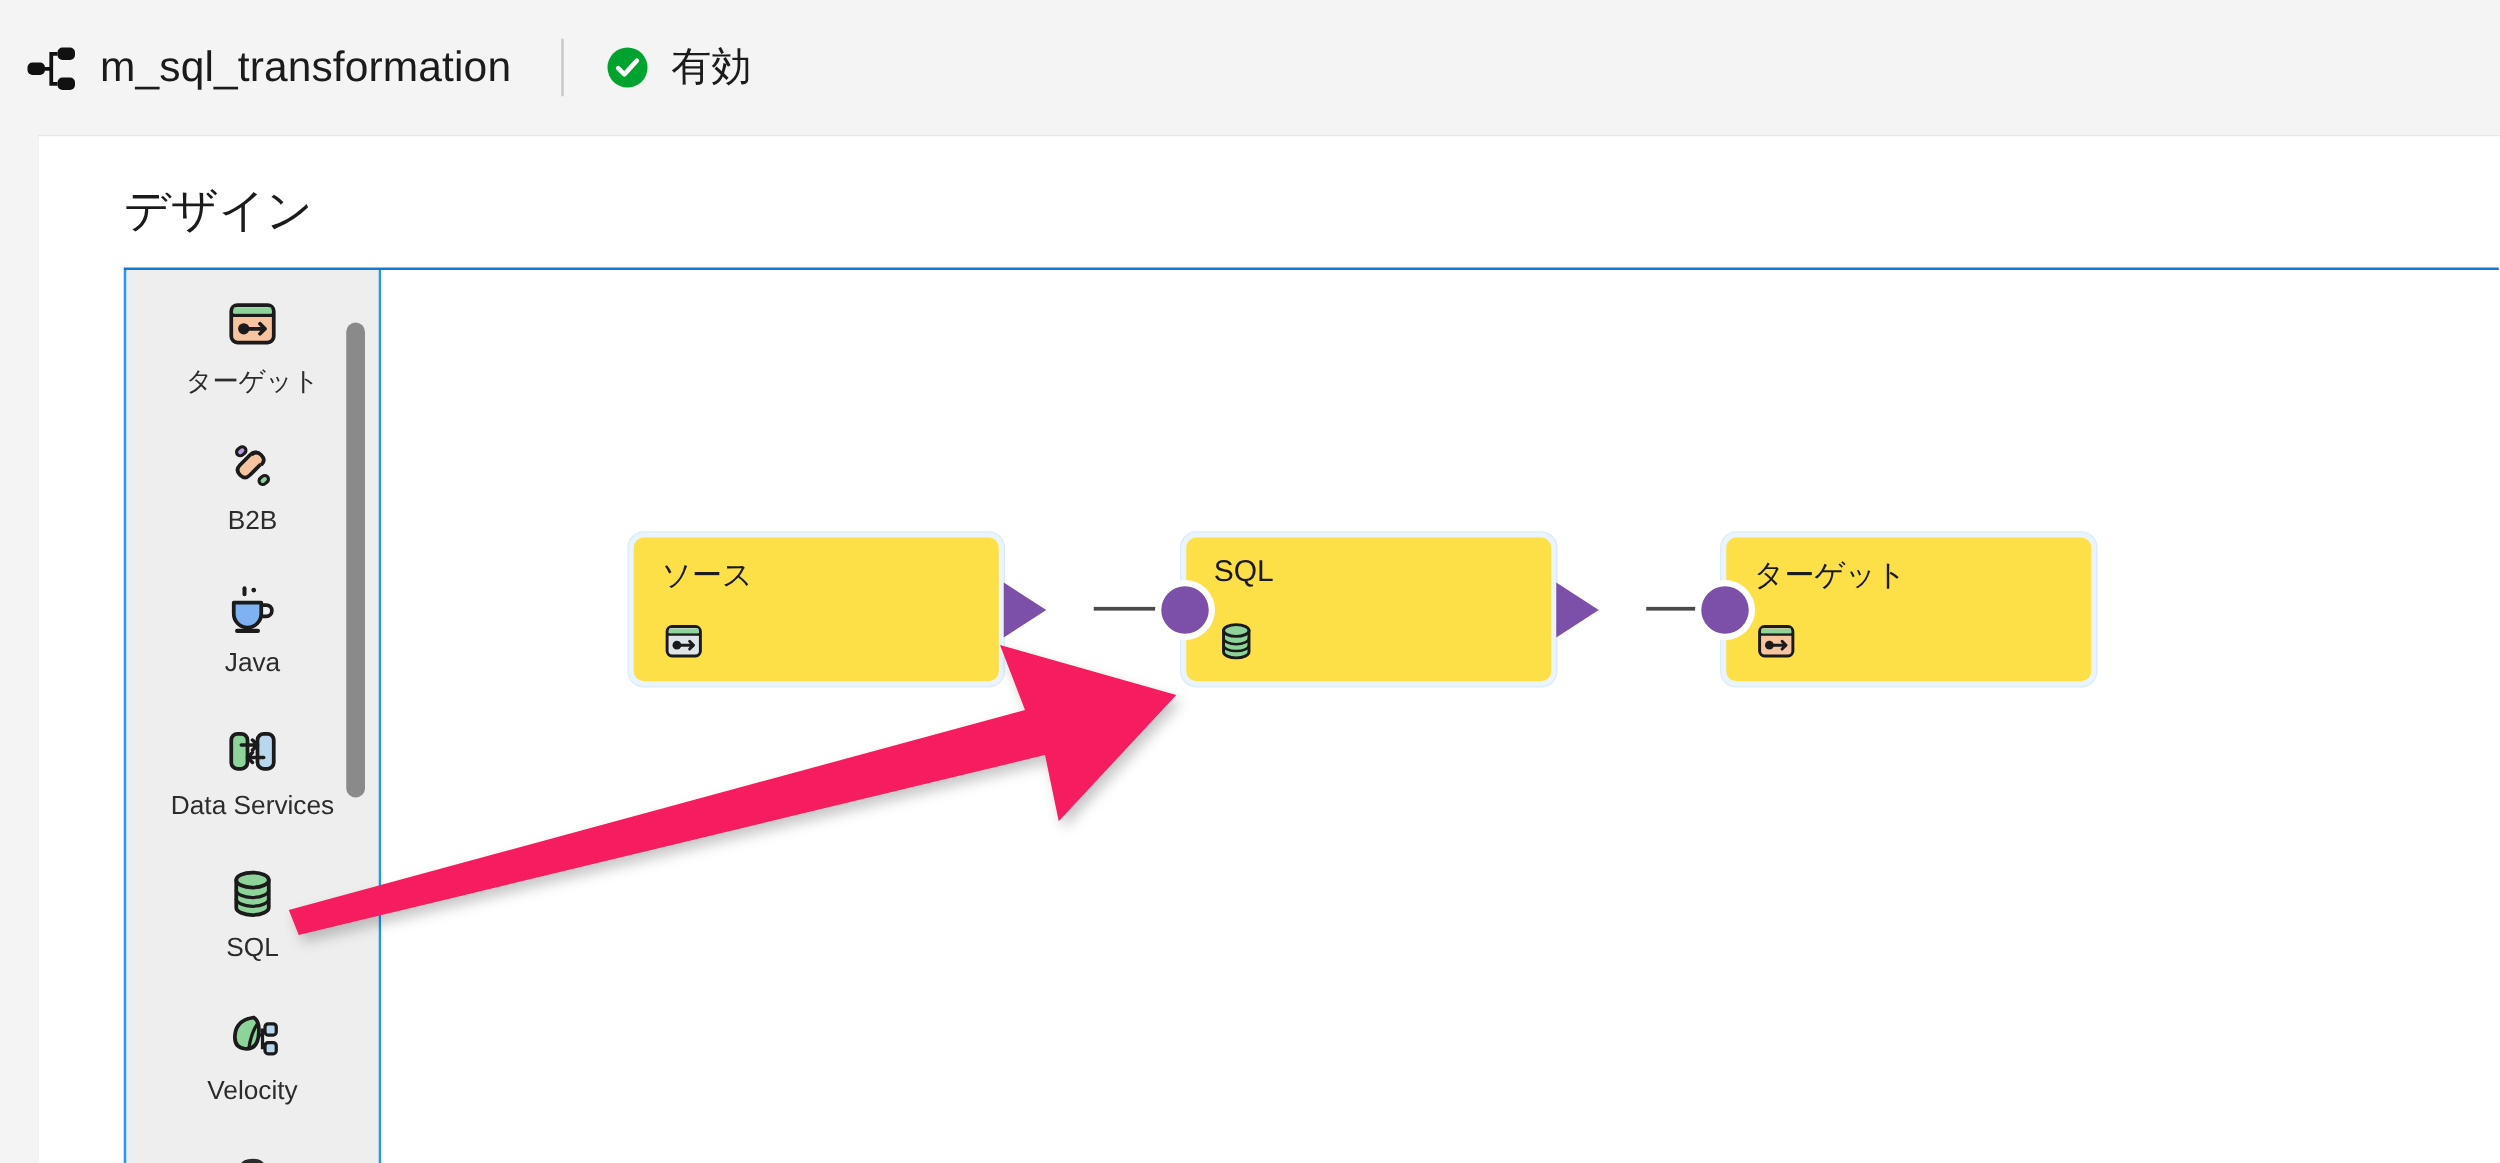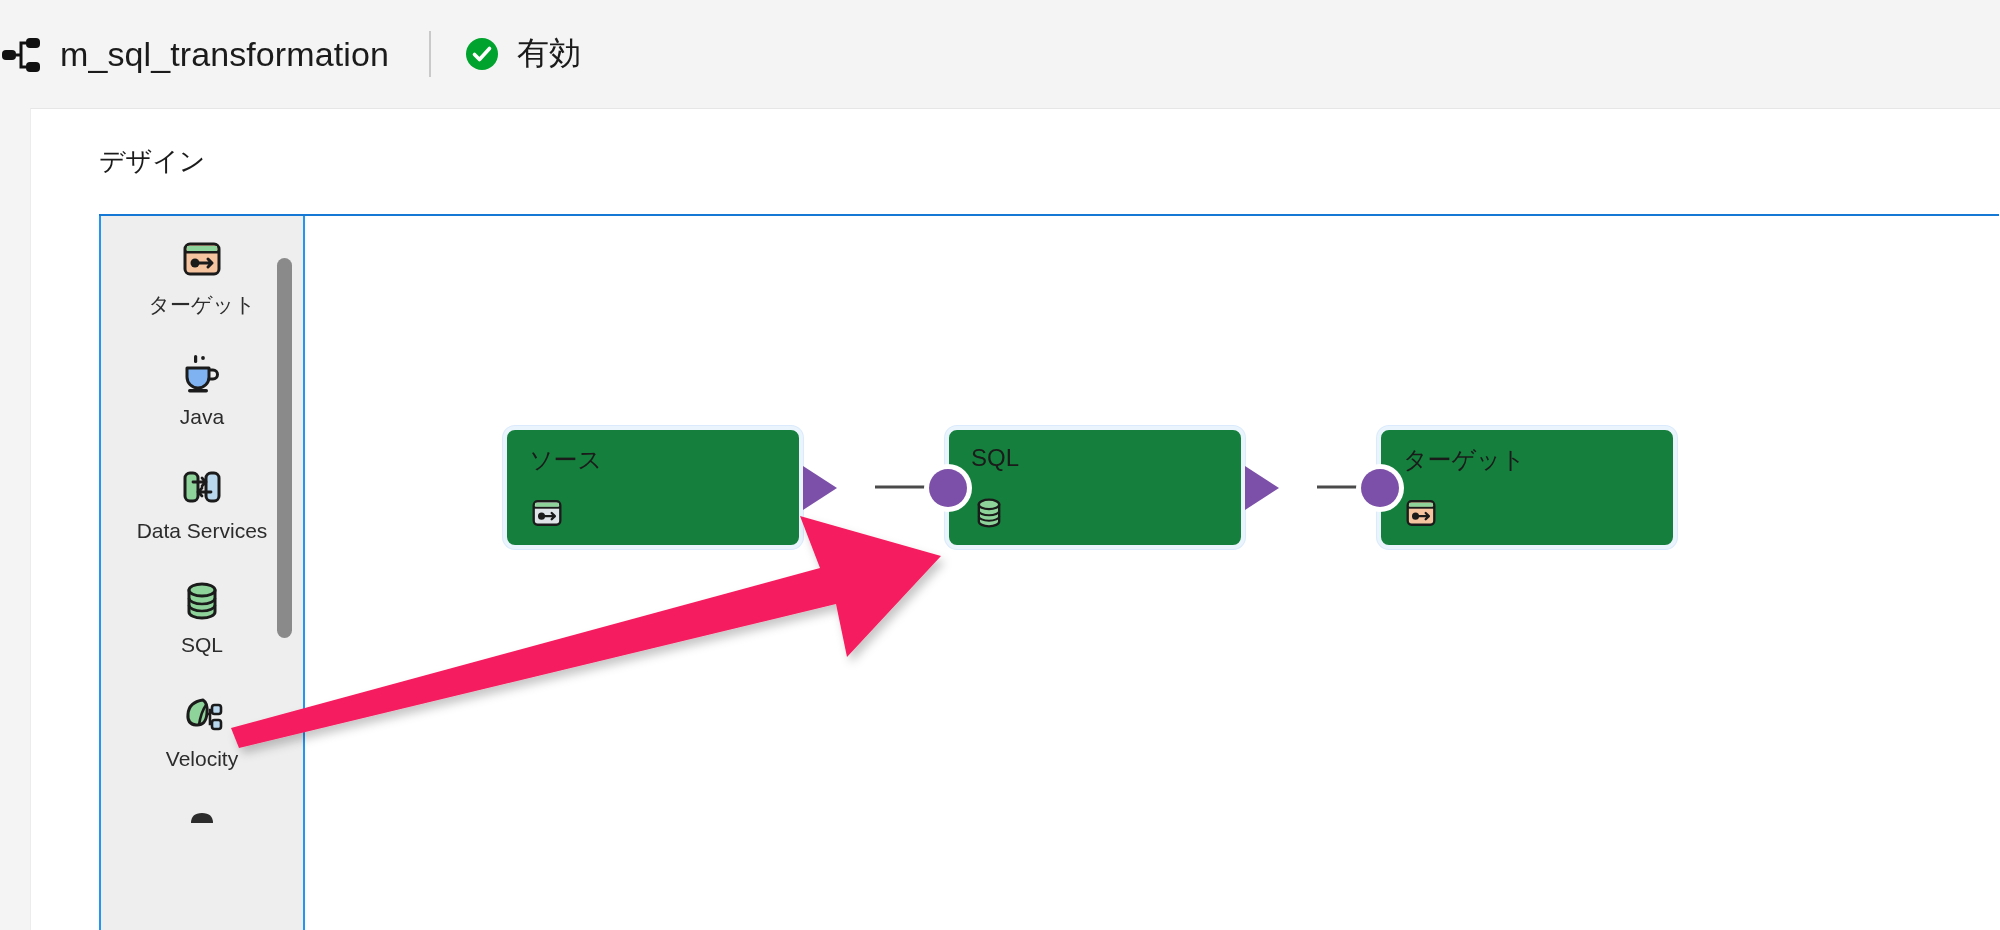--- a/index.html
+++ b/index.html
@@ -15,20 +15,21 @@
 
   
   #app-header {
     position: absolute;
     top: 0; left: 0;
     width: 1967px;
     height: 108px;
     background: #f4f4f4;
     display: flex;
     align-items: center;
+    padding-left: 20px;
   }
   #mapping-icon {
     width: 42px; height: 42px;
     flex: 0 0 42px;
     margin-right: 18px;
     display: flex; align-items: center; justify-content: center;
   }
   #header-title {
     font-size: 34px;
     color: #1b1b1b;
@@ -62,21 +63,21 @@
     width: 1970px;
     height: 822px;
     background: #ffffff;
     border-top: 1px solid #e6e6e6;
     border-left: 1px solid #ececec;
   }
   #design-title {
     position: absolute;
     left: 68px;
     top: 35px;
-    font-size: 26px;
+    font-size: 37px;
     color: #1b1b1b;
     white-space: nowrap;
   }
 
   
   #editor-frame {
     position: absolute;
     left: 68px;
     top: 105px;
     width: 1900px;
@@ -132,21 +133,21 @@
     height: 100%;
     background: #ffffff;
     overflow: hidden;
   }
 
   
   .graph-node {
     position: absolute;
     width: 300px;
     height: 123px;
-    background: #15803d;
+    background: #fde047;
     border: 4px solid #eaf4fd;
     border-radius: 12px;
     box-shadow: 0 0 0 1px #dbeafc;
   }
   .node-title {
     position: absolute;
     left: 22px;
     top: 14px;
     font-size: 24px;
     color: #1b1b1b;
@@ -257,20 +258,31 @@
             <rect x="6" y="8" width="34" height="30" rx="5" fill="#f7c4a0" stroke="#1b1b1b" stroke-width="3"></rect>
             <path d="M6 16 h34" stroke="#1b1b1b" stroke-width="3"></path>
             <rect x="8" y="10" width="30" height="5" fill="#8ed39a"></rect>
             <circle cx="16" cy="27" r="4.5" fill="#1b1b1b"></circle>
             <path d="M20 27 h13 M29 23 l4 4 -4 4" stroke="#1b1b1b" stroke-width="3" fill="none" stroke-linecap="round" stroke-linejoin="round"></path>
           </svg>
         </span>
         <span class="palette-label">ターゲット</span>
       </div>
 
+      <div class="palette-item">
+        <span class="palette-icon">
+          <svg width="46" height="46" viewBox="0 0 46 46">
+            <path d="M13 30 q-4 -4 0 -8 l8 -8 q4 -4 8 0 q4 4 0 8 l-8 8 q-4 4 -8 0z" fill="#f7c4a0" stroke="#1b1b1b" stroke-width="3" stroke-linejoin="round"></path>
+            <path d="M22 14 q4 -4 8 0 q4 4 0 8" fill="#f7c4a0" stroke="#1b1b1b" stroke-width="3"></path>
+            <rect x="10" y="8" width="8" height="6" rx="3" transform="rotate(-40 14 11)" fill="#b79be0" stroke="#1b1b1b" stroke-width="2.5"></rect>
+            <rect x="28" y="31" width="8" height="6" rx="3" transform="rotate(-40 32 34)" fill="#8ed39a" stroke="#1b1b1b" stroke-width="2.5"></rect>
+          </svg>
+        </span>
+        <span class="palette-label">B2B</span>
+      </div>
 
       <div class="palette-item">
         <span class="palette-icon">
           <svg width="46" height="46" viewBox="0 0 46 46">
             <path d="M8 18 h22 v9 a11 11 0 0 1 -22 0z" fill="#7fb2f0" stroke="#1b1b1b" stroke-width="3" stroke-linejoin="round"></path>
             <path d="M30 20 h4 a4.5 4.5 0 0 1 0 9 h-4" fill="none" stroke="#1b1b1b" stroke-width="3"></path>
             <rect x="9" y="39" width="20" height="3.4" rx="1.7" fill="#1b1b1b"></rect>
             <rect x="15" y="5" width="3.2" height="8" rx="1.6" fill="#1b1b1b"></rect>
             <circle cx="24" cy="8" r="1.9" fill="#1b1b1b"></circle>
           </svg>

